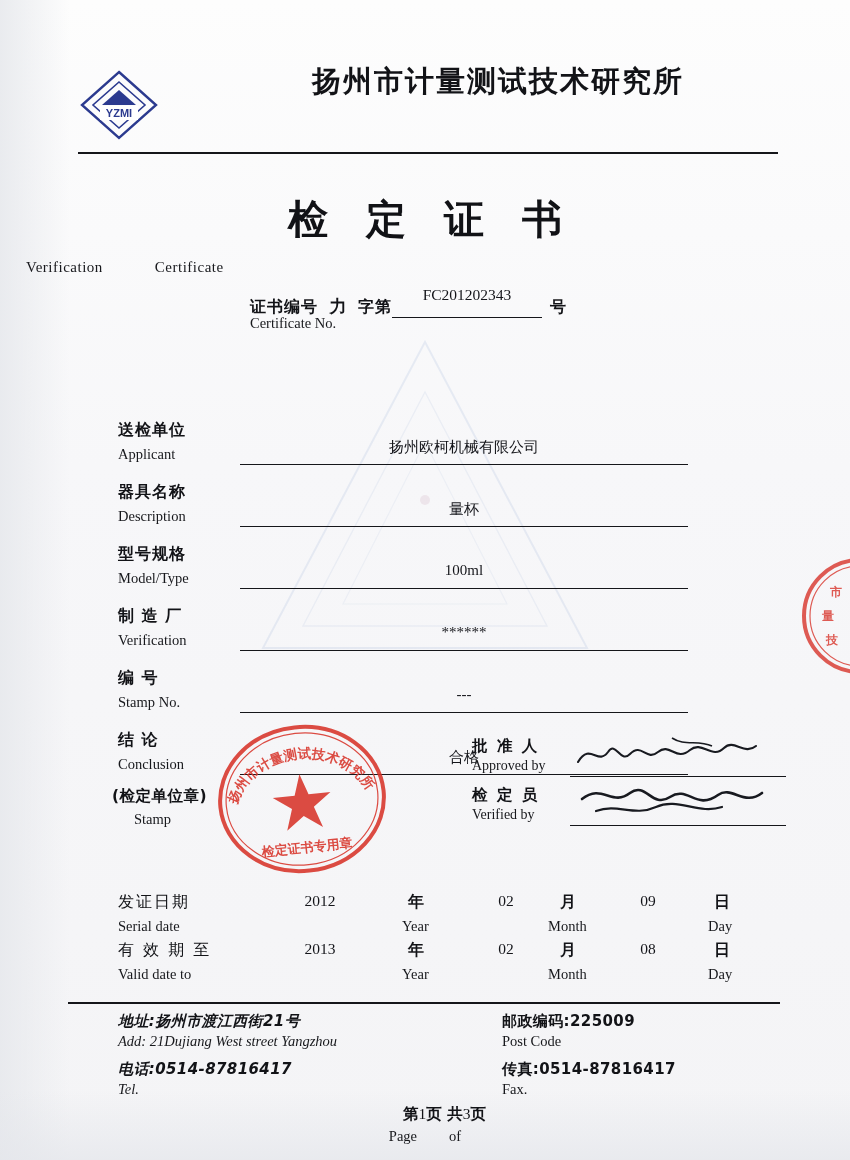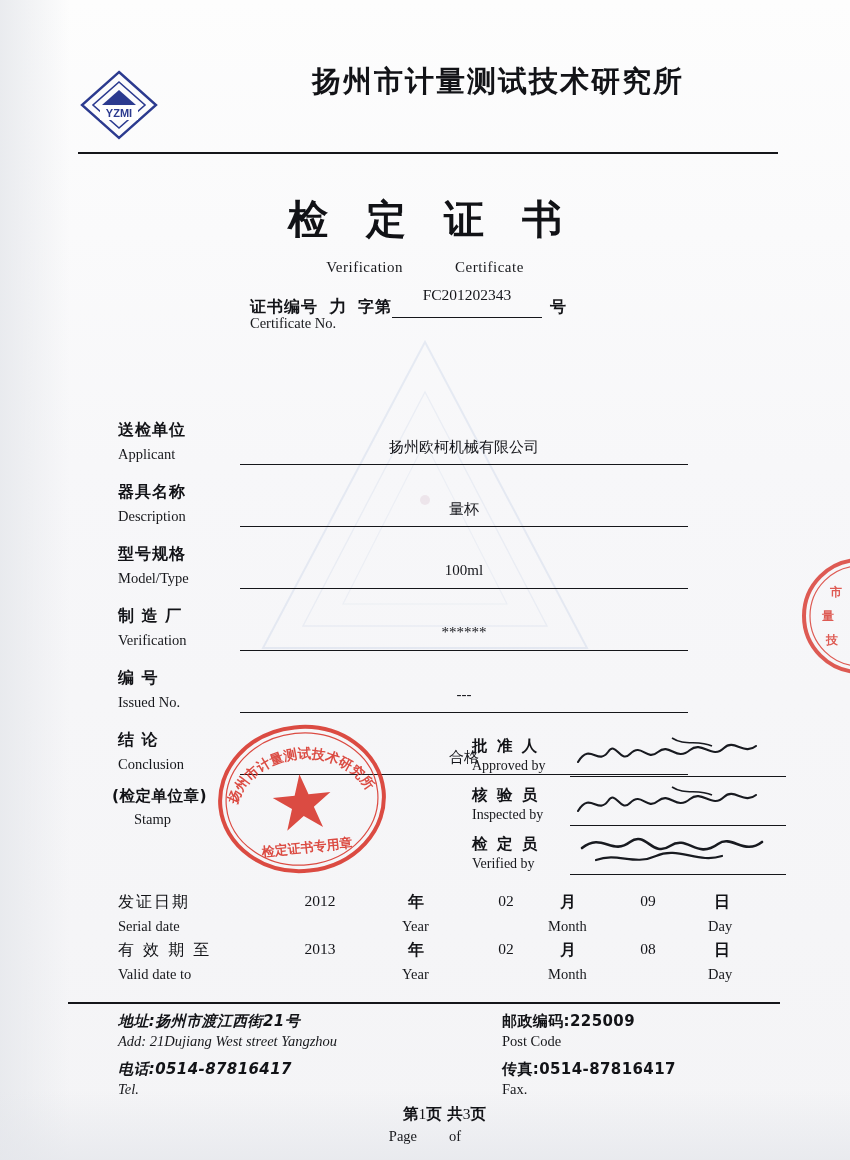--- a/index.html
+++ b/index.html
@@ -69,21 +69,21 @@
   .doc-title{
     position:absolute;left:0;top:192px;width:850px;text-align:center;
     font-family:"DejaVu Sans", sans-serif;
     font-weight:700;
     font-size:40px;
     letter-spacing:38px;
     text-indent:38px;
     color:#111216;
   }
   .doc-title-en{
-    position:absolute;left:0;top:259px;width:850px;text-align:center;
+    position:absolute;left:0;top:259px;width:850px;text-align:left;
     font-size:15px;letter-spacing:.5px;color:#17181c;
   }
   .doc-title-en span{margin:0 26px;}
 
   
   .certno{
     position:absolute;left:250px;top:286px;width:420px;height:46px;
     font-size:0;
   }
   .certno .cn-lab{
@@ -300,21 +300,21 @@
     <div class="frow">
       <div class="lab-cn">制 造 厂</div>
       <div class="lab-en">Verification</div>
       <div class="val-wrap">
         <div class="val">******</div>
       </div>
     </div>
 
     <div class="frow">
       <div class="lab-cn">编    号</div>
-      <div class="lab-en">Issued  No.</div>
+      <div class="lab-en">Stamp  No.</div>
       <div class="val-wrap">
         <div class="val">---</div>
       </div>
     </div>
 
     <div class="frow">
       <div class="lab-cn">结    论</div>
       <div class="lab-en">Conclusion</div>
       <div class="val-wrap">
         <div class="val">合格</div>
@@ -357,30 +357,20 @@
       <div class="s-cn">批 准 人</div>
       <div class="s-en">Approved by</div>
       <div class="s-line"></div>
       <svg class="sig-ink" viewBox="0 0 200 42">
         <path d="M6 30 C 18 10, 26 34, 36 20 C 44 8, 48 32, 58 22 C 70 10, 74 30, 86 20
                  C 98 10, 104 30, 118 18 C 130 8, 140 28, 152 16 C 162 6, 172 24, 184 14" fill="none" stroke="#181a20" stroke-width="2.1" stroke-linecap="round"></path>
         <path d="M100 6 C 112 14, 126 8, 140 14" fill="none" stroke="#181a20" stroke-width="1.6"></path>
       </svg>
     </div>
 
-    <div class="sig-row">
-      <div class="s-cn">核 验 员</div>
-      <div class="s-en">Inspected by</div>
-      <div class="s-line"></div>
-      <svg class="sig-ink" viewBox="0 0 200 42">
-        <path d="M6 30 C 18 10, 26 34, 36 20 C 44 8, 48 32, 58 22 C 70 10, 74 30, 86 20
-                 C 98 10, 104 30, 118 18 C 130 8, 140 28, 152 16 C 162 6, 172 24, 184 14" fill="none" stroke="#181a20" stroke-width="2.1" stroke-linecap="round"></path>
-        <path d="M100 6 C 112 14, 126 8, 140 14" fill="none" stroke="#181a20" stroke-width="1.6"></path>
-      </svg>
-    </div>
 
     <div class="sig-row">
       <div class="s-cn">检 定 员</div>
       <div class="s-en">Verified  by</div>
       <div class="s-line"></div>
       <svg class="sig-ink" viewBox="0 0 200 42">
         <path d="M10 18 C 30 2, 40 26, 58 12 C 74 0, 80 28, 98 16 C 116 4, 124 30, 146 14
                  C 160 4, 172 26, 190 12" fill="none" stroke="#181a20" stroke-width="2.6" stroke-linecap="round"></path>
         <path d="M24 30 C 46 22, 62 36, 84 26 C 106 16, 126 34, 150 26" fill="none" stroke="#181a20" stroke-width="2.2" stroke-linecap="round"></path>
       </svg>

